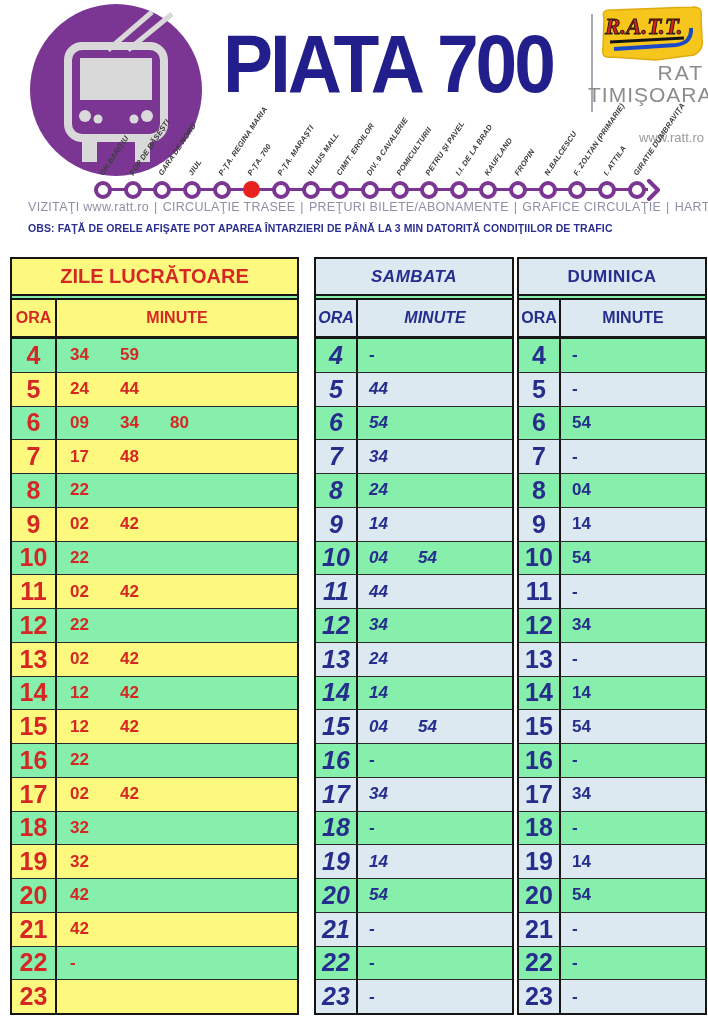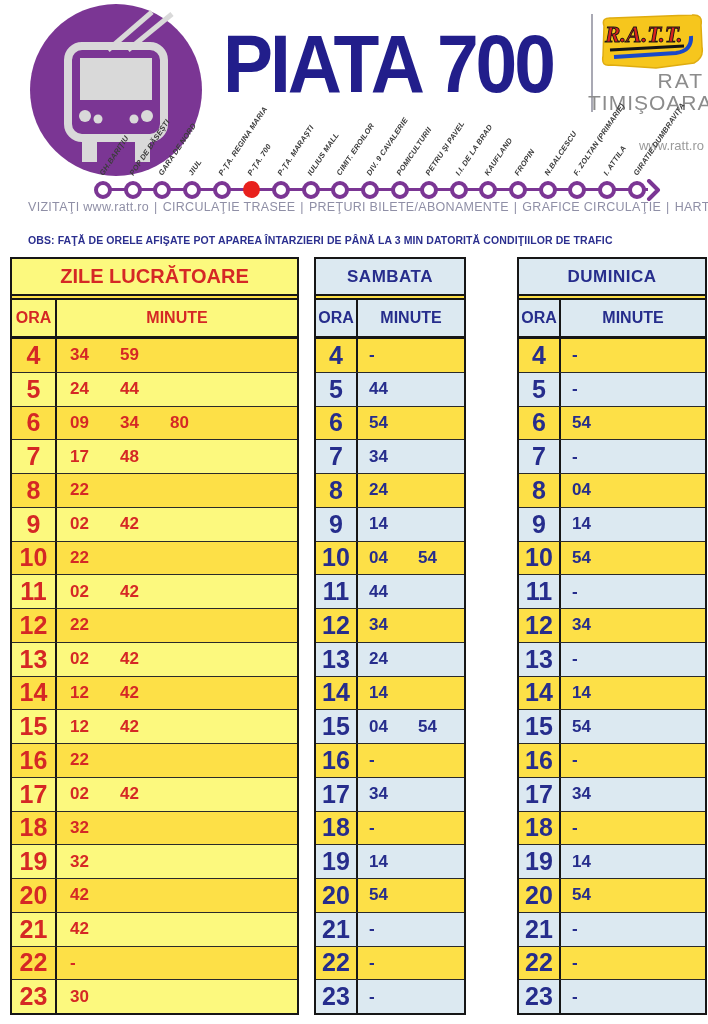--- a/index.html
+++ b/index.html
@@ -8,21 +8,21 @@
 
   
   .bus-ellipse{position:absolute;left:30px;top:4px;width:172px;height:172px;}
   .m14-badge{position:absolute;left:16px;top:126px;width:92px;height:84px;border-radius:50%;
              background:#7B3694;border:3px solid #fff;display:flex;align-items:center;justify-content:center;
              color:#fff;font-size:45px;font-weight:500;letter-spacing:-2px;z-index:3;}
   .page-title{position:absolute;left:192px;top:8px;width:392px;height:112px;display:flex;
               align-items:center;justify-content:center;font-size:75px;font-weight:800;
               color:#221E8B;letter-spacing:-3px;transform:scaleY(1.08);}
   .v-divider{position:absolute;left:591px;top:14px;width:2px;height:98px;background:#A9A9B4;}
-  .logo-block{position:absolute;right:4px;top:14px;width:116px;text-align:right;}
+  .logo-block{position:absolute;right:4px;top:6px;width:116px;text-align:right;}
   .logo-svg{display:block;margin-left:auto;}
   .logo-rat{font-size:21px;color:#8C8C8C;line-height:1.05;letter-spacing:2px;text-align:right;}
   .logo-city{font-size:21px;color:#8C8C8C;line-height:1.05;letter-spacing:1px;}
   .logo-url{font-size:13px;color:#9A9A9A;line-height:1.2;margin-top:24px;}
 
   
   .route-line{position:absolute;left:103px;top:188px;width:545px;height:3px;background:#7B3694;z-index:1;}
   .stop-dot{position:absolute;width:10px;height:10px;border:4px solid #7B3694;border-radius:50%;
             background:#fff;z-index:2;}
   .stop-dot.current{width:17px;height:17px;border:none;background:#E8211D;}
@@ -30,28 +30,28 @@
   .stop-label{position:absolute;left:0;bottom:0;transform-origin:0 100%;transform:rotate(-56deg);
               white-space:nowrap;font-size:7.5px;font-style:italic;font-weight:600;color:#3C3C3C;
               letter-spacing:0.2px;}
   .route-arrow{position:absolute;left:646px;top:179px;z-index:2;}
 
   
   .links-line{position:absolute;left:28px;top:200px;width:670px;font-size:12.5px;color:#8F8FA6;
               letter-spacing:0.3px;white-space:nowrap;}
   .links-line .nav-sep{margin:0 5px;color:#8F8FA6;}
   .links-line .nav-gap{display:inline-block;width:14px;}
-  .obs-line{position:absolute;left:28px;top:234px;width:670px;font-size:10.5px;font-weight:bold;
+  .obs-line{position:absolute;left:28px;top:222px;width:670px;font-size:10.5px;font-weight:bold;
             color:#2B2F8F;letter-spacing:0.1px;}
 
   
   .table{position:absolute;top:257px;height:758px;border:2px solid #161616;display:flex;
-         flex-direction:column;box-sizing:border-box;background:#fde047;}
+         flex-direction:column;box-sizing:border-box;background:#86efac;}
   .table-0{left:10px;width:289px;}
-  .table-1{left:314px;width:152px;}
+  .table-1{left:314px;width:200px;font-style:italic;}
   .table-2{left:517px;width:190px;}
   .t-title{height:35px;flex:0 0 35px;display:flex;align-items:center;justify-content:center;
            font-weight:bold;border-bottom:2px solid #161616;}
   .table-0 .t-title{font-size:20px;}
   .table-1 .t-title,.table-2 .t-title{font-size:17px;letter-spacing:0.5px;}
   .t-head{height:36px;flex:0 0 36px;display:flex;margin-top:2px;border-top:2px solid #161616;
           border-bottom:3px solid #161616;font-weight:bold;text-align:right;}
   .t-head .ora{display:flex;align-items:center;justify-content:center;font-size:16px;}
   .t-head .mins{display:flex;align-items:center;justify-content:center;flex:1;font-size:16px;}
   .t-body{flex:1;display:flex;flex-direction:column;}
@@ -330,23 +330,20 @@
             </div>
           </div>
           <div class="t-row">
             <div class="ora">22</div>
             <div class="mins">
               <span class="minute-val">-</span>
             </div>
           </div>
           <div class="t-row alt">
             <div class="ora">23</div>
-            <div class="mins">
-              <span class="minute-val">30</span>
-            </div>
           </div>
         </div>
       </div>
       <div class="table table-1 theme-blue">
         <div class="t-title">SAMBATA</div>
         <div class="t-head">
           <div class="ora">ORA</div>
           <div class="mins">MINUTE</div>
         </div>
         <div class="t-body">

